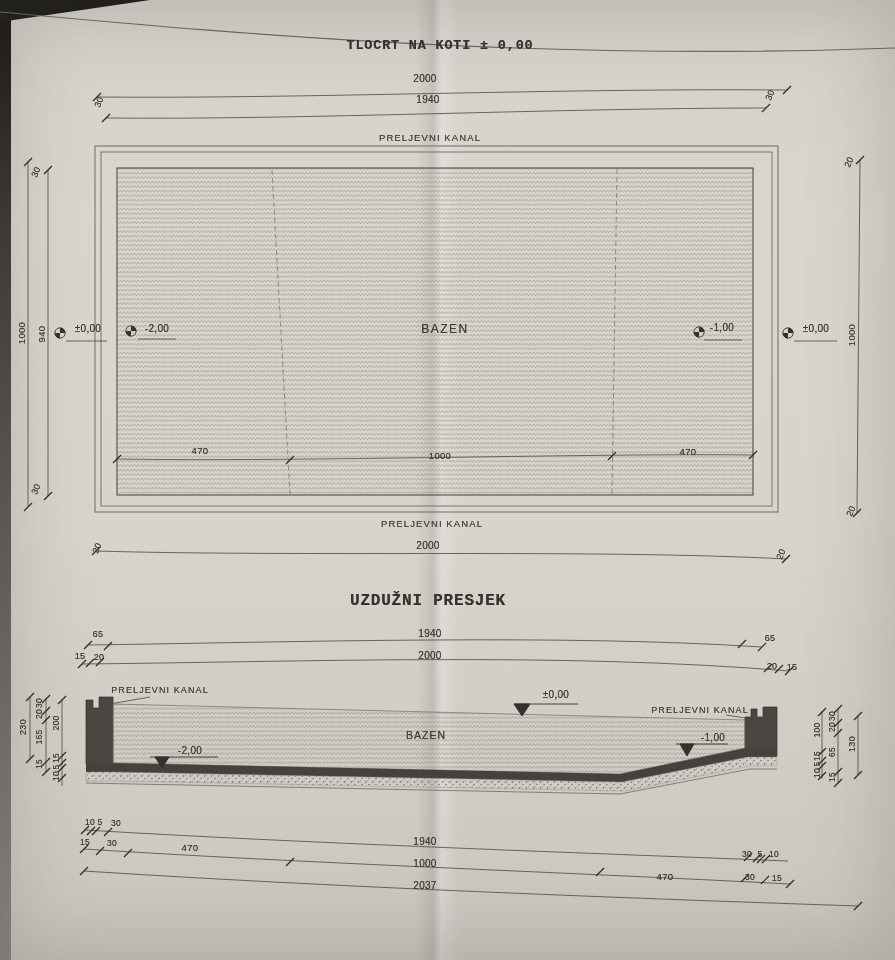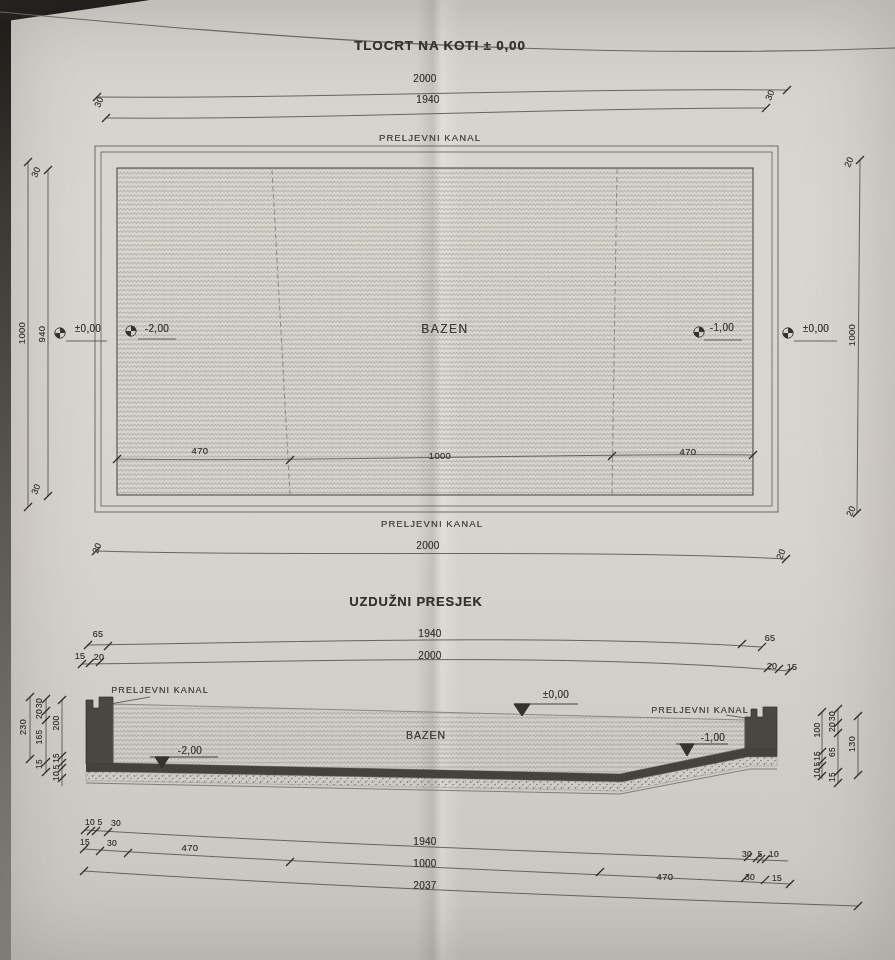--- a/index.html
+++ b/index.html
@@ -17,21 +17,21 @@
     clip-path:polygon(0 0,150px 0,0 22px);}
   .crease{left:416px;top:0;width:44px;height:960px;
     background:linear-gradient(90deg,rgba(0,0,0,0) 0%,rgba(92,88,82,.15) 38%,rgba(255,255,255,.22) 58%,rgba(0,0,0,0) 100%);}
   .vignette{left:0;top:0;right:0;bottom:0;
     box-shadow:inset 0 0 80px 10px rgba(74,68,60,.22);}
   svg.lines{position:absolute;left:0;top:0;}
   .lbl{position:absolute;white-space:nowrap;transform:translate(-50%,-50%);
     color:#3e3c37;text-shadow:0 0 .6px rgba(62,60,55,.75);letter-spacing:.3px;}
   .r90{transform:translate(-50%,-50%) rotate(-90deg);}
   .r68{transform:translate(-50%,-50%) rotate(-68deg);}
-  .ttl{font-weight:600;letter-spacing:.8px;color:#35332f;}
+  .ttl{font-weight:600;letter-spacing:.8px;color:#35332f;font-family:Liberation Mono, monospace;}
   .kanal{letter-spacing:1.1px;color:#45433d;}
 </style>
 </head>
 <body>
 
 <div class="canvas">
 
   <div class="shade edge-left"></div>
   <div class="shade corner-dark"></div>
   <div class="shade crease"></div>
@@ -220,21 +220,21 @@
   <div class="lbl" style="left:722px;top:327px;font-size:10px">-1,00</div>
   <div class="lbl" style="left:816px;top:328px;font-size:10px">±0,00</div>
   <div class="lbl r68" style="left:849px;top:162px;font-size:9px">20</div>
   <div class="lbl r90" style="left:851px;top:335px;font-size:9.5px">1000</div>
   <div class="lbl r68" style="left:851px;top:511px;font-size:9px">20</div>
   <div class="lbl kanal" style="left:432px;top:523px;font-size:9.5px">PRELJEVNI KANAL</div>
   <div class="lbl" style="left:428px;top:545px;font-size:10px">2000</div>
   <div class="lbl r68" style="left:97px;top:548px;font-size:9px">20</div>
   <div class="lbl r68" style="left:781px;top:554px;font-size:9px">20</div>
 
-  <div class="lbl ttl" style="left:416px;top:601px;font-size:13px">UZDUŽNI PRESJEK</div>
+  <div class="lbl ttl" style="left:428px;top:601px;font-size:16px">UZDUŽNI PRESJEK</div>
   <div class="lbl" style="left:98px;top:634px;font-size:9px">65</div>
   <div class="lbl" style="left:430px;top:633px;font-size:10px">1940</div>
   <div class="lbl" style="left:770px;top:638px;font-size:9px">65</div>
   <div class="lbl" style="left:80px;top:656px;font-size:9px">15</div>
   <div class="lbl" style="left:99px;top:657px;font-size:9px">20</div>
   <div class="lbl" style="left:430px;top:655px;font-size:10px">2000</div>
   <div class="lbl" style="left:772px;top:666px;font-size:9px">20</div>
   <div class="lbl" style="left:792px;top:667px;font-size:9px">15</div>
   <div class="lbl kanal" style="left:160px;top:690px;font-size:9px">PRELJEVNI KANAL</div>
   <div class="lbl" style="left:556px;top:694px;font-size:10px">±0,00</div>

